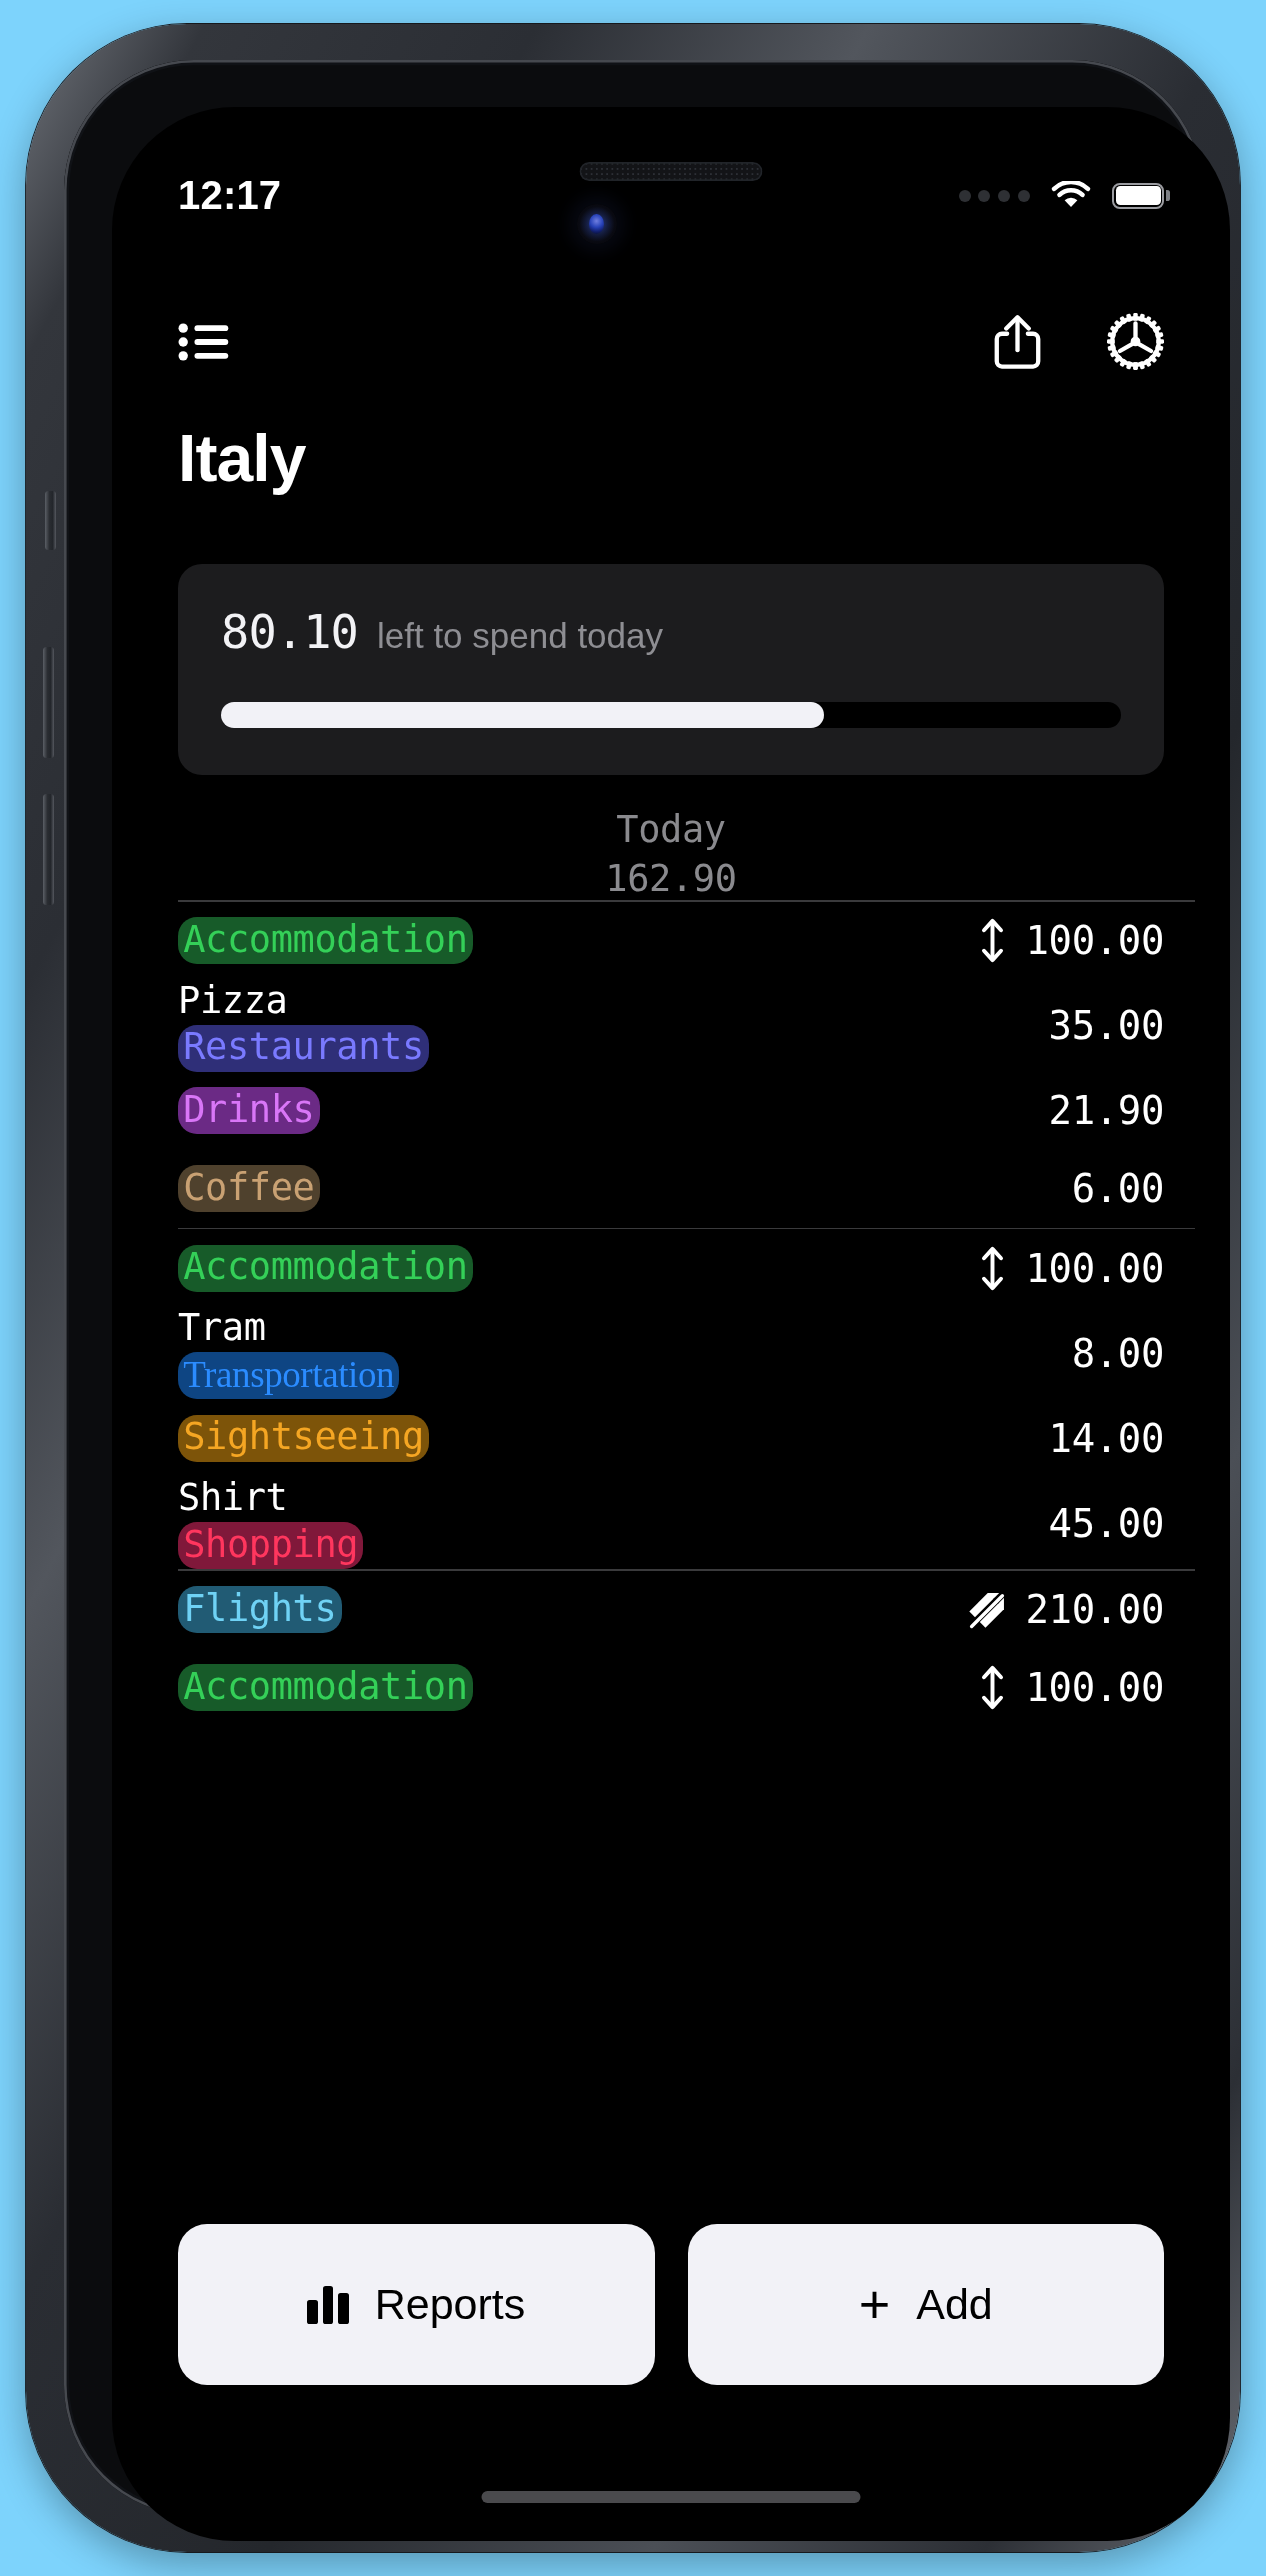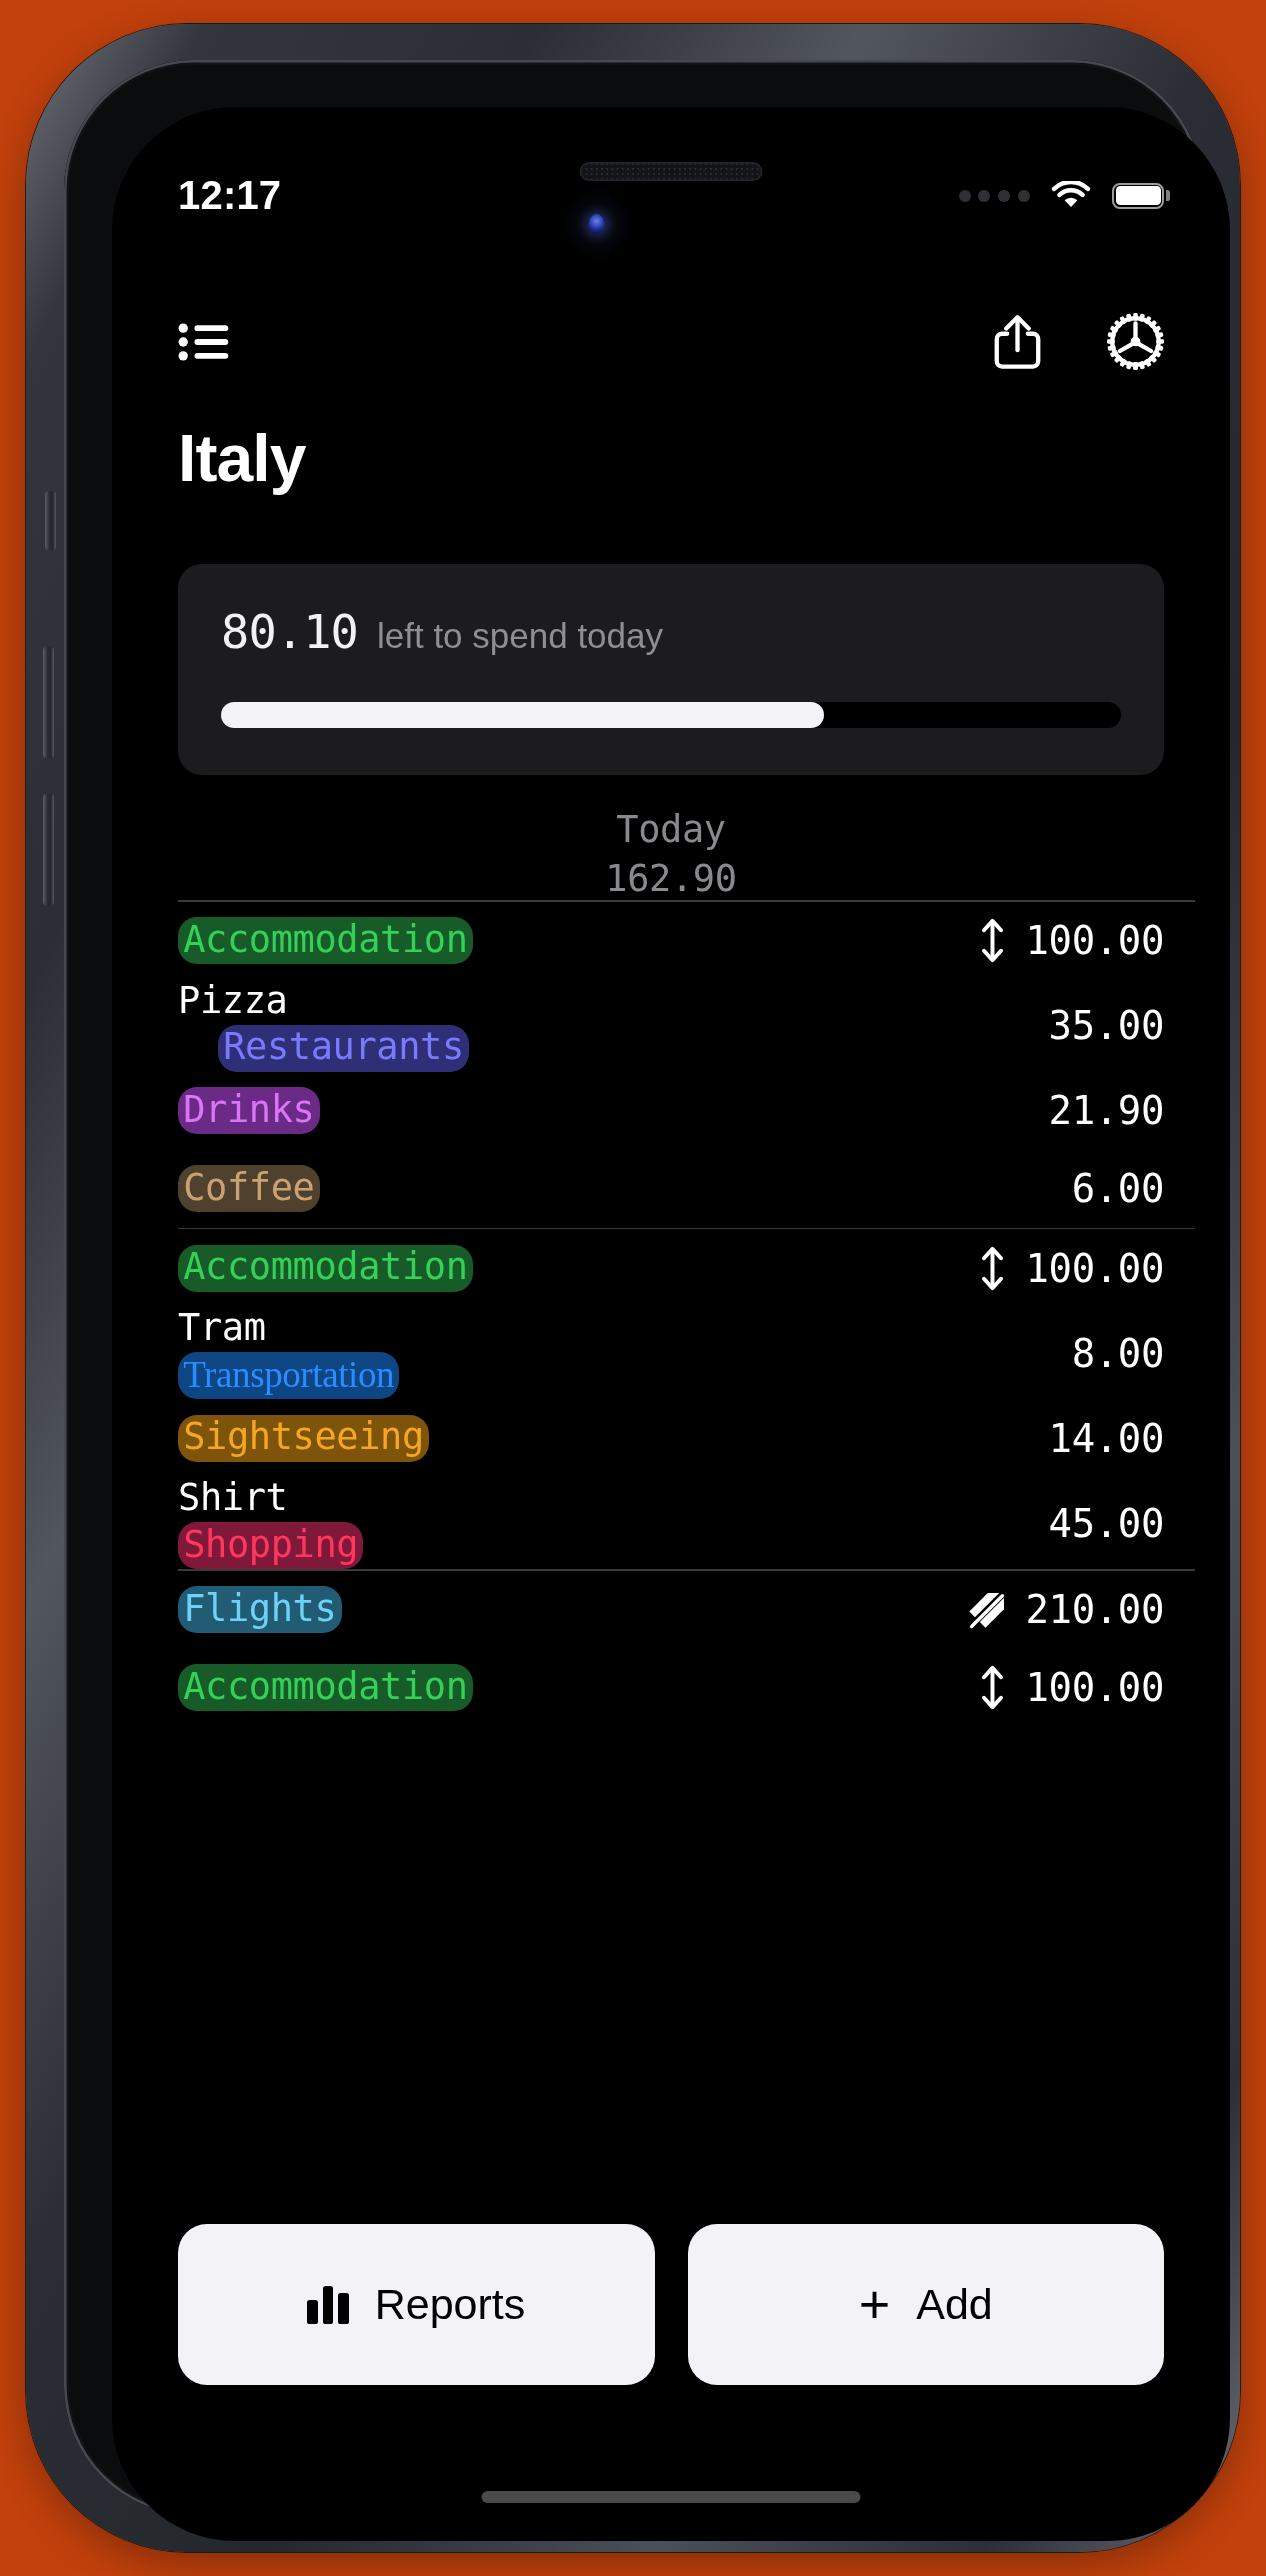--- a/index.html
+++ b/index.html
@@ -2,21 +2,21 @@
 <html style="font-size:14px"><head>
 <meta charset="utf-8">
 <style>
   * { margin:0; padding:0; box-sizing:border-box; }
   html, body {
     width:1266px; height:2576px;
     background:#ffffff;
     font-family:"DejaVu Sans Mono", monospace;
     overflow:hidden;
   }
-  #stage { position:relative; width:1266px; height:2576px; background:#c2410c; }
+  #stage { position:relative; width:1266px; height:2576px; background:#7dd3fc; }
 
   
   .phone-frame{
     position:absolute; left:26px; top:24px;
     width:1214px; height:2528px;
     border-radius:161px;
     background:
       linear-gradient(118deg,#6f737a 0%,#33363c 7%,#2b2e34 20%,#52565d 33%,#2a2d33 47%,
                       #24272c 62%,#4b4f56 77%,#2c2f35 90%,#6a6e75 100%);
     box-shadow:0 0 0 0.9px #17191d, 0 12px 38px rgba(0,0,0,.30);
@@ -311,21 +311,21 @@
                     <path d="M7 15 L17 4 L27 15" stroke="#fff" stroke-width="4.6" fill="none" stroke-linecap="round" stroke-linejoin="round"></path>
                     <path d="M7 39 L17 50 L27 39" stroke="#fff" stroke-width="4.6" fill="none" stroke-linecap="round" stroke-linejoin="round"></path>
                   </svg>
                 </span>
                 <span class="row-amount">100.00</span>
               </div>
             </div>
             <div class="row">
               <div class="row-left">
                 <div class="row-note">Pizza</div>
-                <span class="tag" style="color: rgb(122, 122, 255); background-color: rgb(47, 47, 120); margin-left: 40px;">Restaurants</span>
+                <span class="tag" style="color: rgb(122, 122, 255); background-color: rgb(47, 47, 120);">Restaurants</span>
               </div>
               <div class="row-right">
                 <span class="row-amount">35.00</span>
               </div>
             </div>
             <div class="row">
               <div class="row-left">
                 <span class="tag" style="color: rgb(217, 118, 247); background-color: rgb(107, 42, 133);">Drinks</span>
               </div>
               <div class="row-right">

